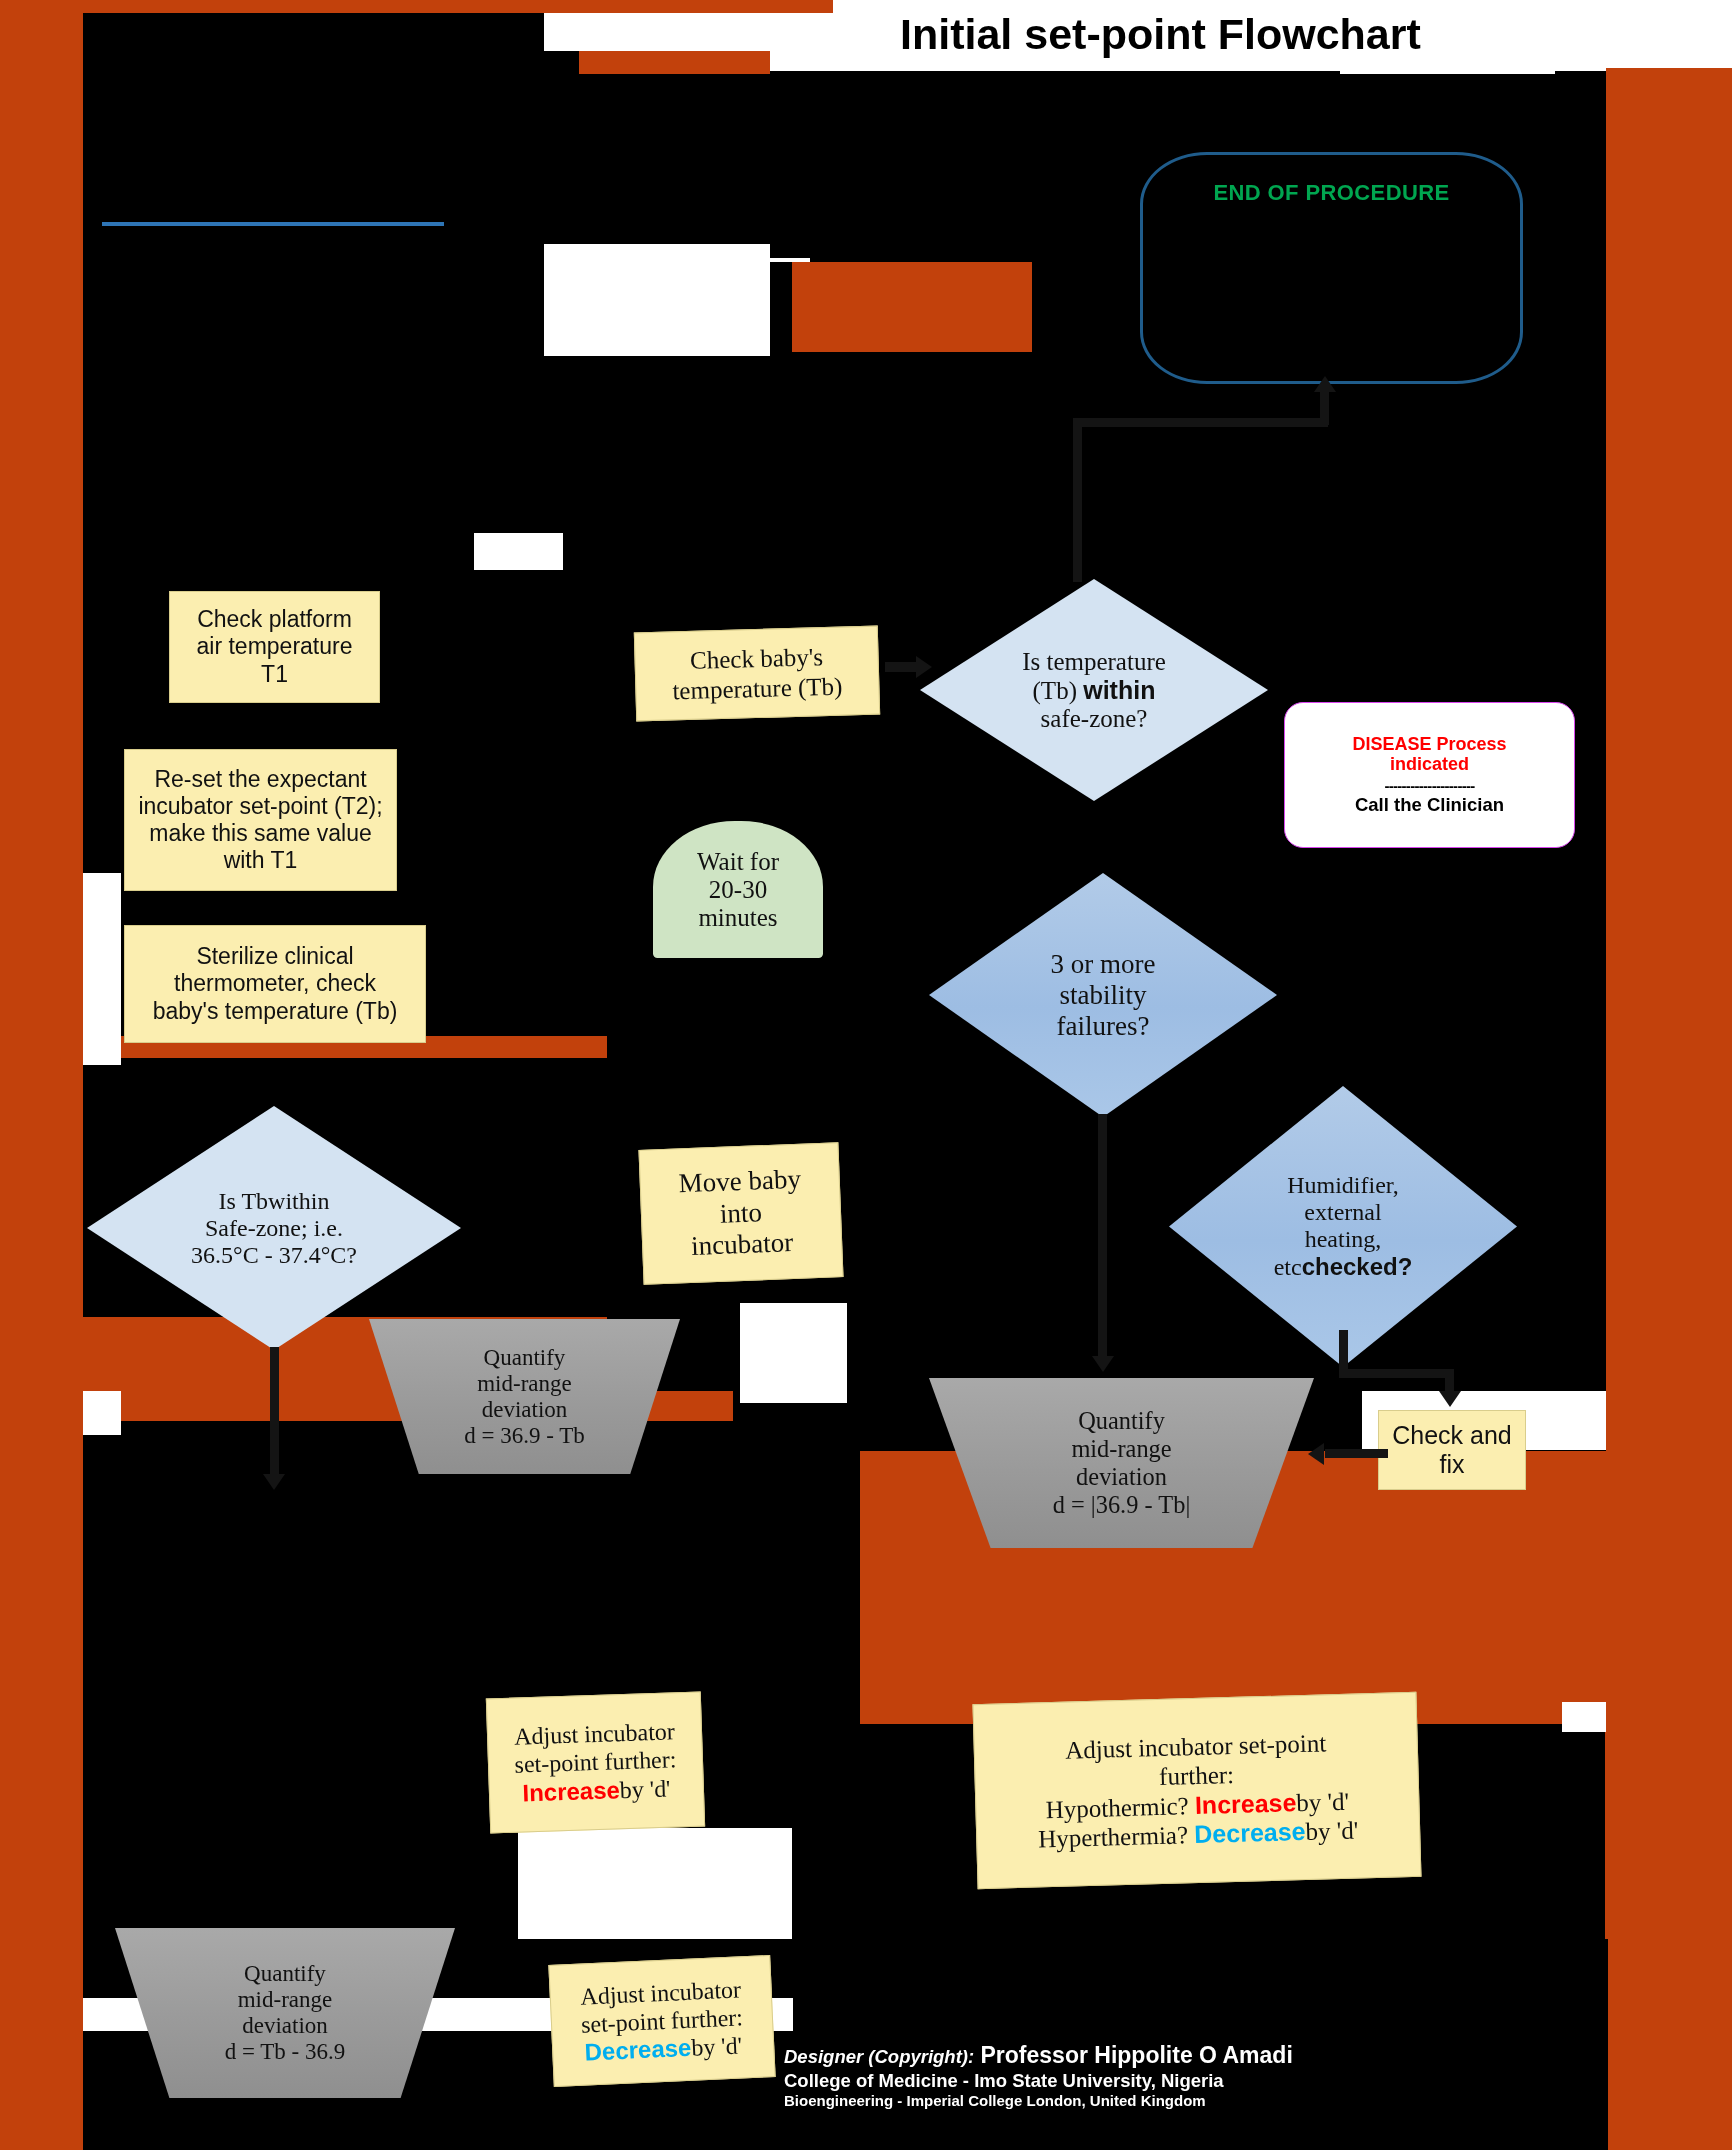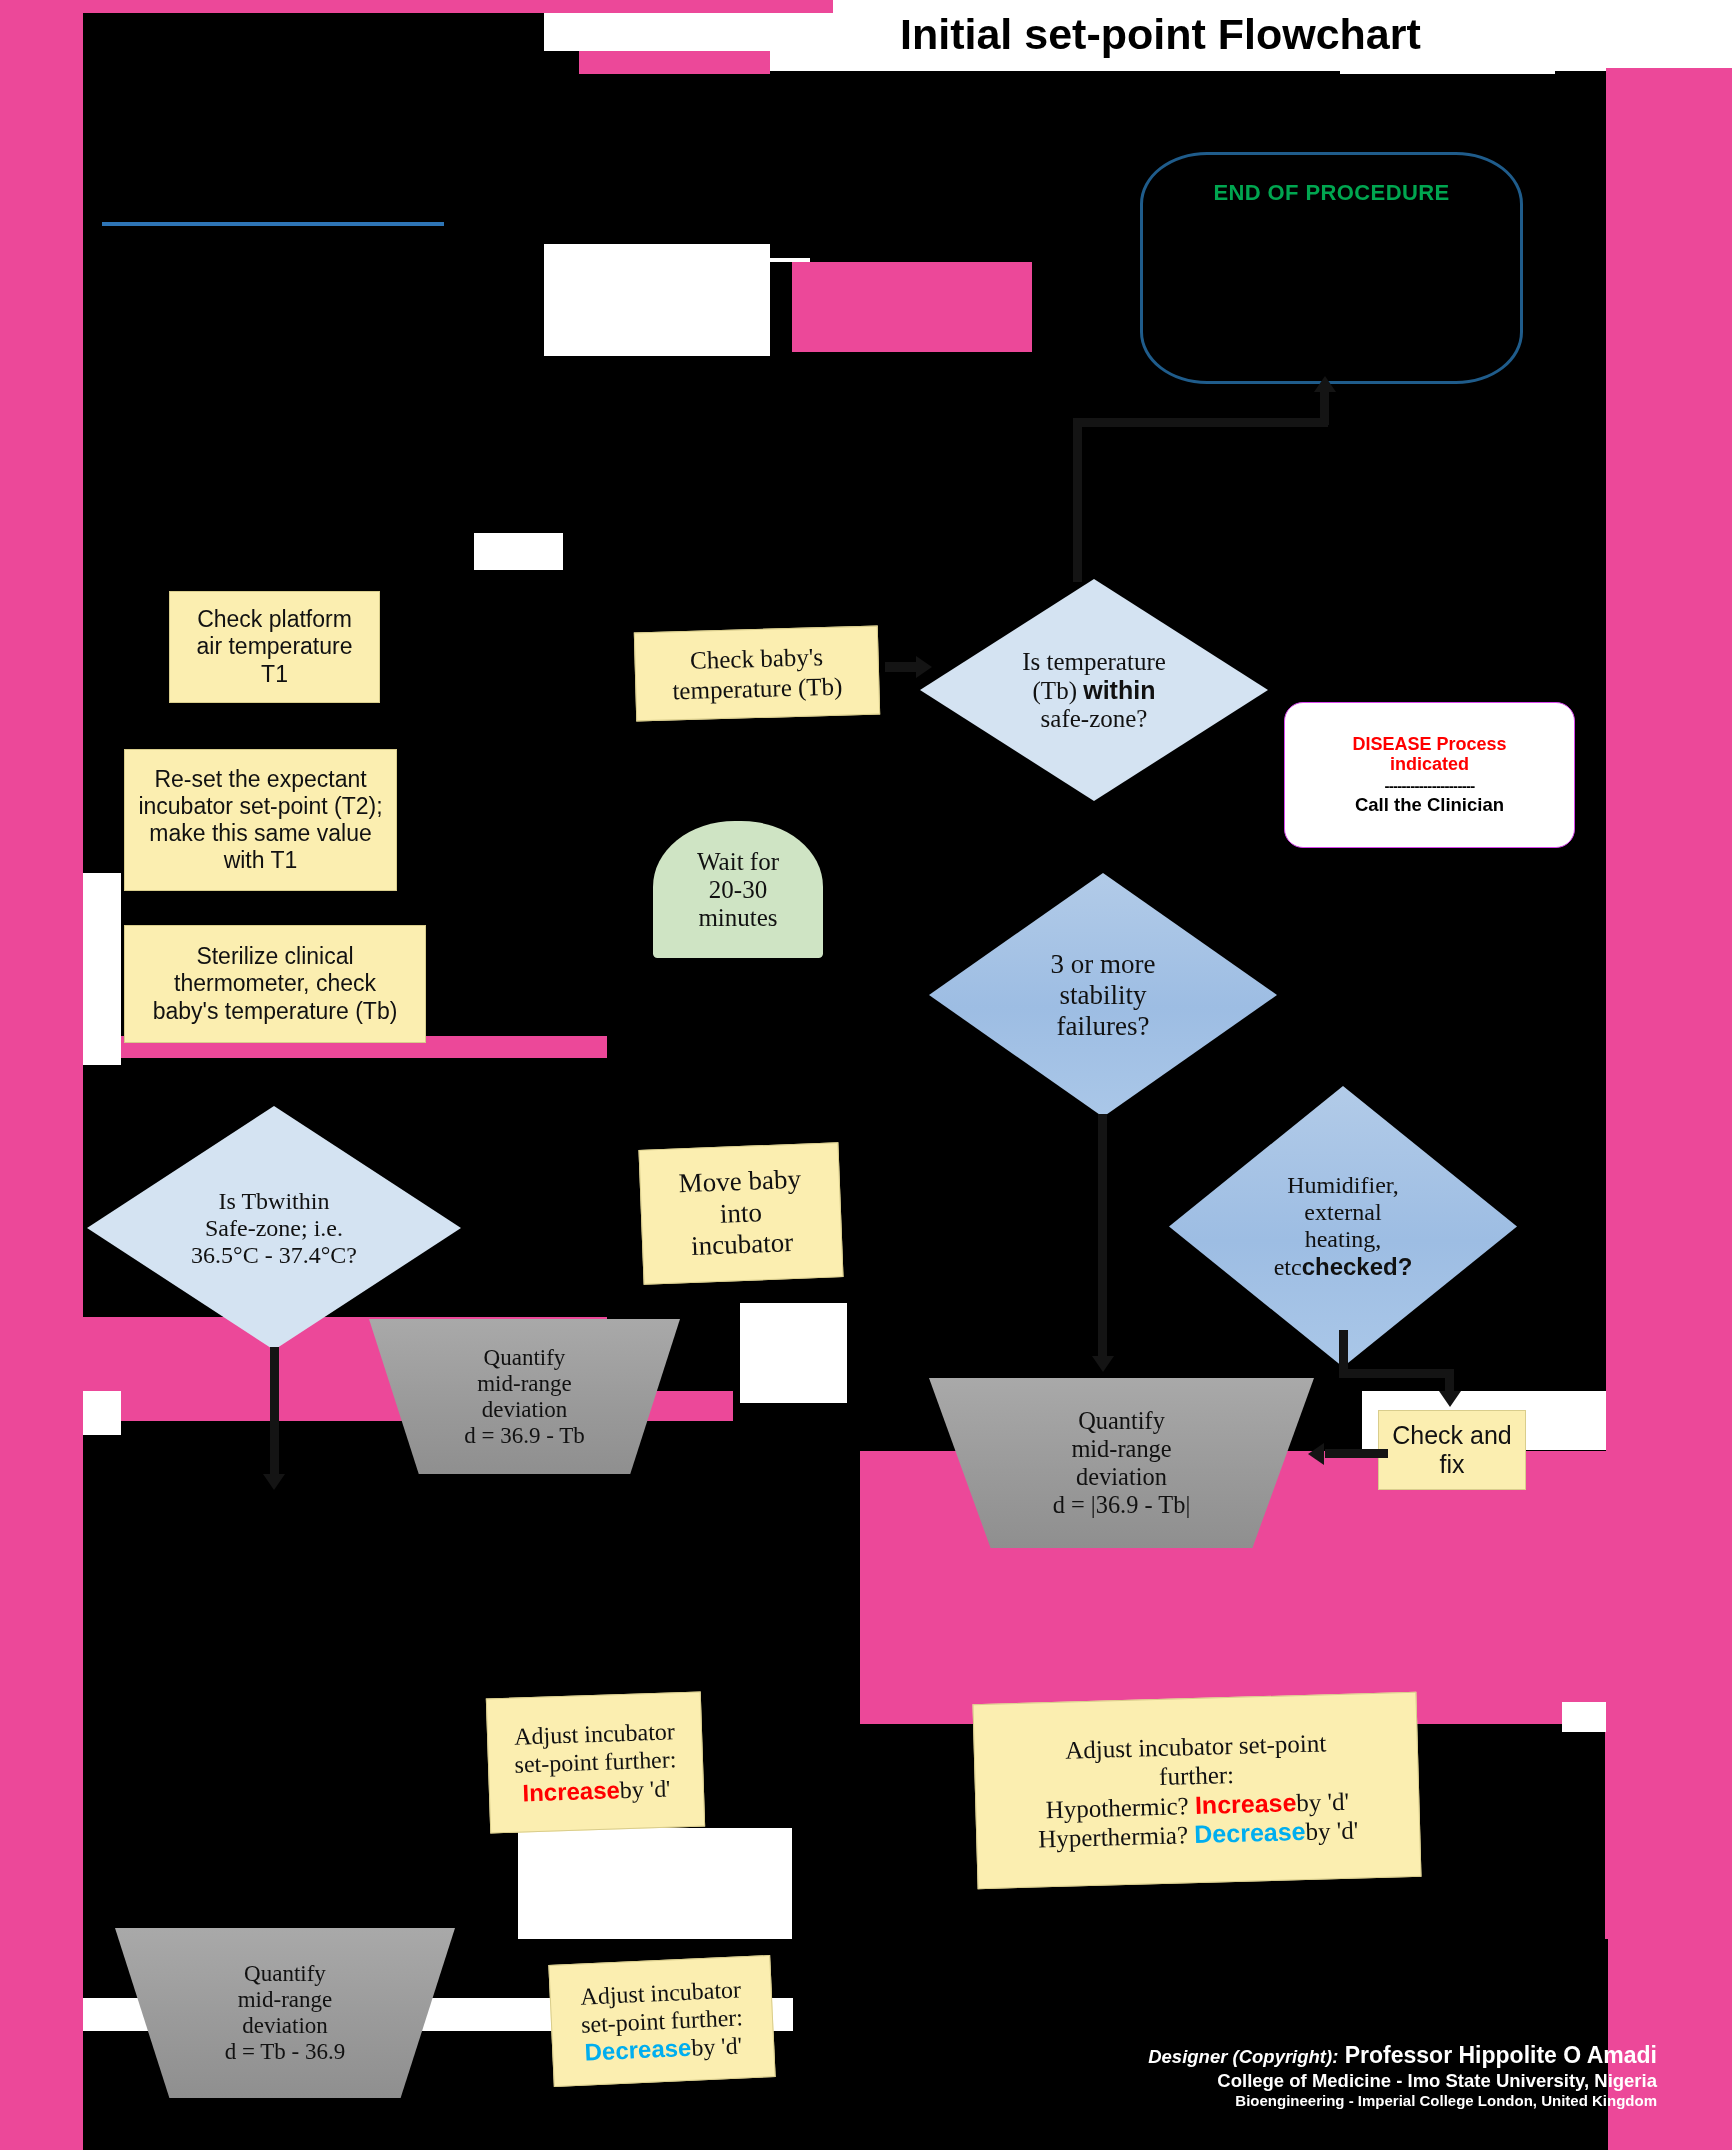--- a/index.html
+++ b/index.html
@@ -1,19 +1,19 @@
 <!DOCTYPE html>
 <html style="font-size:12px"><head>
 <meta charset="utf-8">
 <style>
   html,body{margin:0;padding:0;background:#ffffff;}
   #stage{
     position:relative;
     width:1733px;height:2151px;
-    background:#ec4899;
+    background:#c2410c;
     overflow:hidden;
     font-family:"Liberation Serif", serif;
   }
   
   .blk{position:absolute;background:#000000;}
   .wht{position:absolute;background:#ffffff;}
 
   
   .node{position:absolute;display:flex;align-items:center;justify-content:center;text-align:center;box-sizing:border-box;}
   .node .t{display:block;width:100%;line-height:1.18;}
@@ -61,21 +61,21 @@
     font-family:"Liberation Sans", sans-serif;}
   .callout .l1{color:#ff0000;font-weight:bold;font-size:18px;line-height:1.14;text-align:center;}
   .callout .sep{color:#000;font-weight:bold;font-size:15px;letter-spacing:-0.7px;line-height:1;margin:3px 0 1.5px;}
   .callout .l2{color:#000;font-weight:bold;font-size:18.5px;}
 
   
   .title{position:absolute;background:#ffffff;display:flex;align-items:center;justify-content:flex-start;
     font-family:"Liberation Sans", sans-serif;font-weight:bold;color:#000;}
 
   
-  .credit{position:absolute;color:#fff;font-family:"Liberation Sans", sans-serif;font-weight:bold;text-align:right;}
+  .credit{position:absolute;color:#fff;font-family:"Liberation Sans", sans-serif;font-weight:bold;text-align:left;}
   .credit .r1{font-size:23px;line-height:1.12;}
   .credit .r1 em{font-style:italic;font-size:18.5px;}
   .credit .r2{font-size:18.5px;line-height:1.25;}
   .credit .r3{font-size:15px;line-height:1.25;}
 
   
   .rule{position:absolute;background:#2e75b6;height:3.7px;}
   .rule-w{position:absolute;background:#ffffff;height:4.4px;}
 
   

